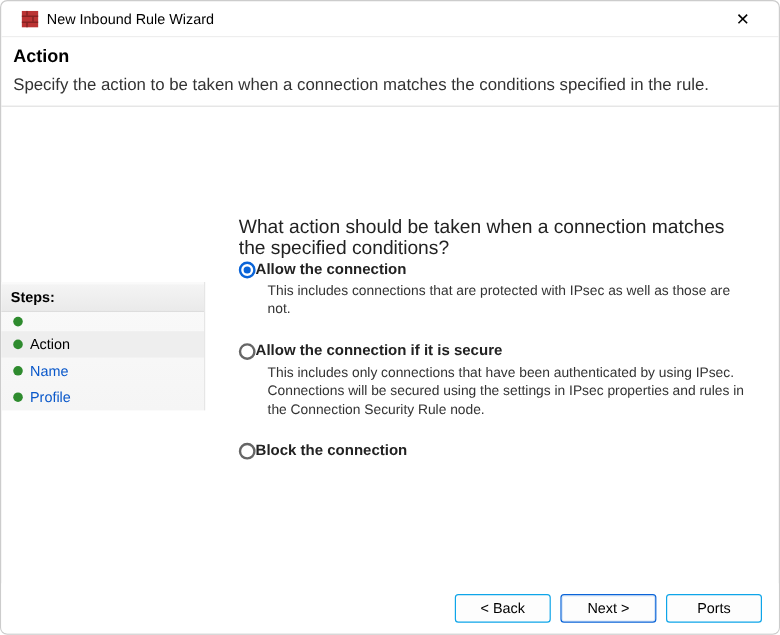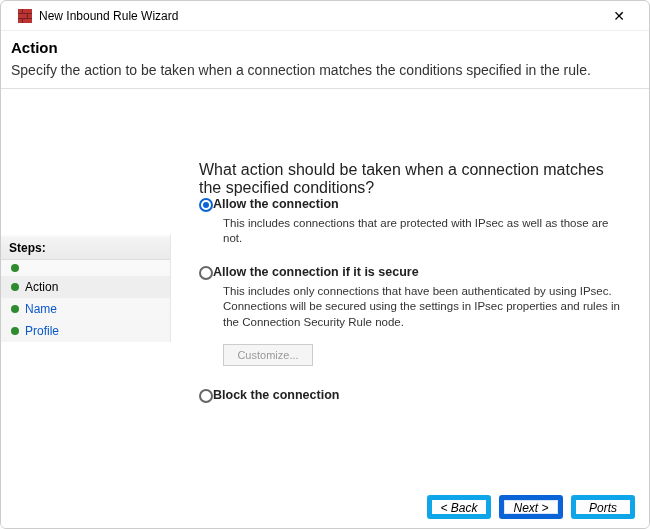--- a/index.html
+++ b/index.html
@@ -100,27 +100,26 @@
     bottom:0; left:0; right:0;
     height:42px;
     display:flex;
     justify-content:flex-end;
     align-items:center;
     gap:8px;
     padding:0 14px;
     background:#fff;
   }
   .footer button {
-    width:64px; height:24px;
-    border:5px solid #0ea5e9;
+    width:80px; height:24px;
+    border:1px solid #0ea5e9;
     background:#fdfdfd;
     border-radius:3px;
     font-size:12px;
     cursor:pointer;
-    font-style:italic;
   }
   .footer button.primary {
     border-color:#0a64d8;
     box-shadow:0 0 0 1px rgba(10,100,216,.15) inset;
   }
 </style>
 </head>
 <body>
 
 <div class="titlebar">
@@ -166,21 +165,21 @@
   </div>
 
   <div class="main">
     <div class="prompt">What action should be taken when a connection matches the specified conditions?</div>
     <div id="opts"><div class="opt">
           <span class="radio checked"></span>
           <span class="opt-label">Allow the connection</span>
         </div><div class="opt-desc">This includes connections that are protected with IPsec as well as those are not.</div><div class="opt">
           <span class="radio"></span>
           <span class="opt-label">Allow the connection if it is secure</span>
-        </div><div class="opt-desc">This includes only connections that have been authenticated by using IPsec.   Connections will be secured using the settings in IPsec properties and rules in the Connection Security Rule node.</div><button class="customize-btn" disabled="">Customize...</button><div class="opt">
+        </div><div class="opt-desc">This includes only connections that have been authenticated by using IPsec.   Connections will be secured using the settings in IPsec properties and rules in the Connection Security Rule node.</div><div class="opt">
           <span class="radio"></span>
           <span class="opt-label">Block the connection</span>
         </div><div style="height: 18px;"></div></div>
   </div>
 </div>
 
 <div class="footer">
   <button>&lt; Back</button>
   <button class="primary">Next &gt;</button>
   <button>Ports</button>

